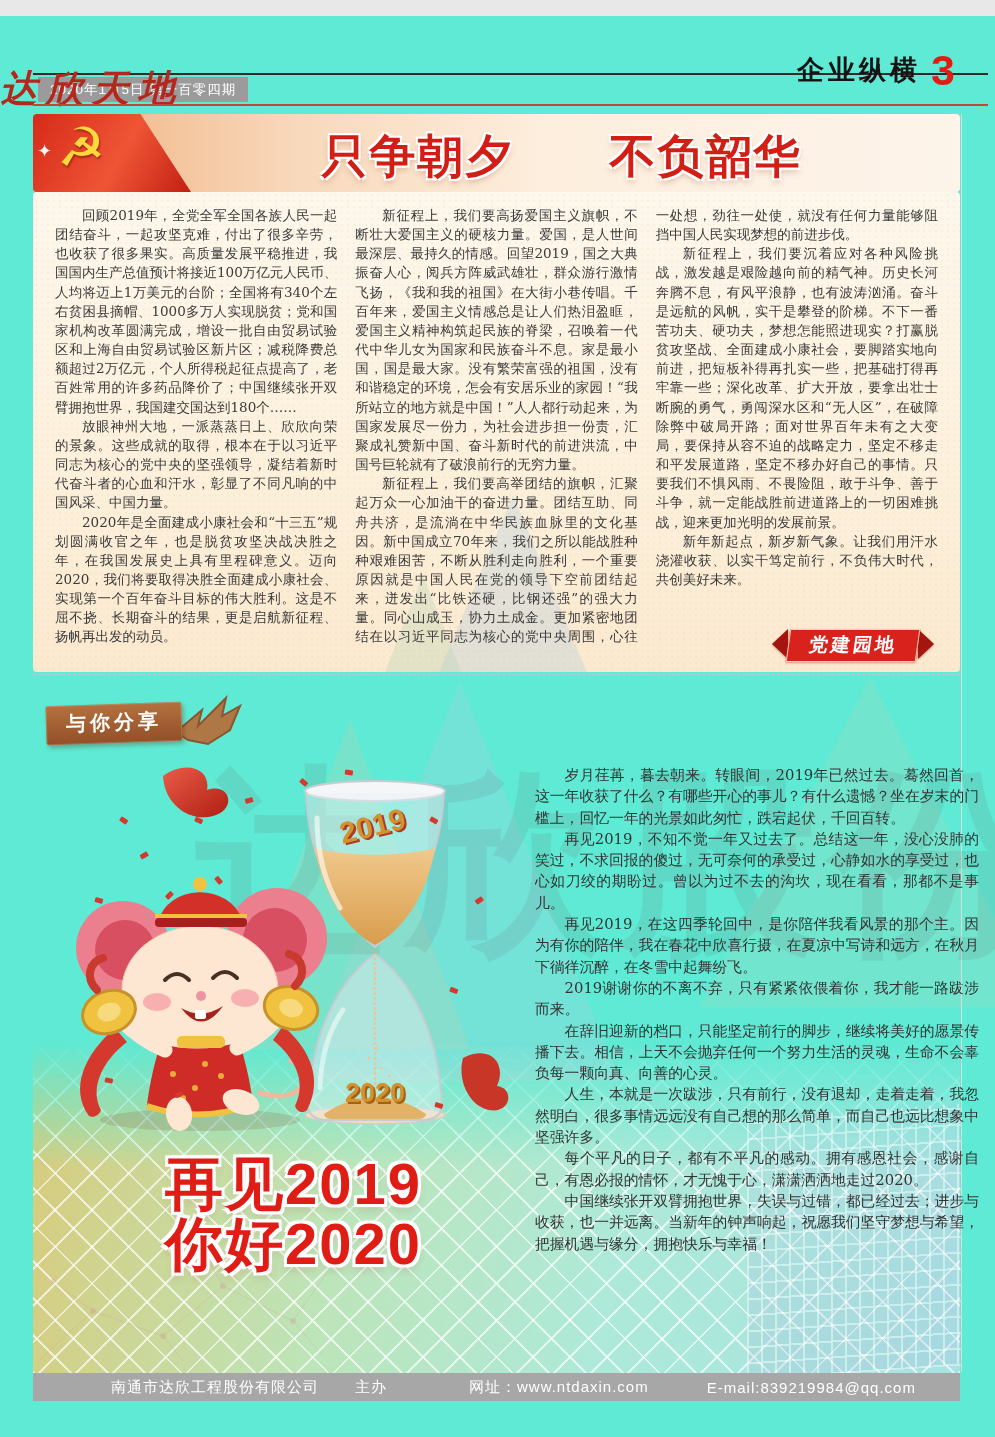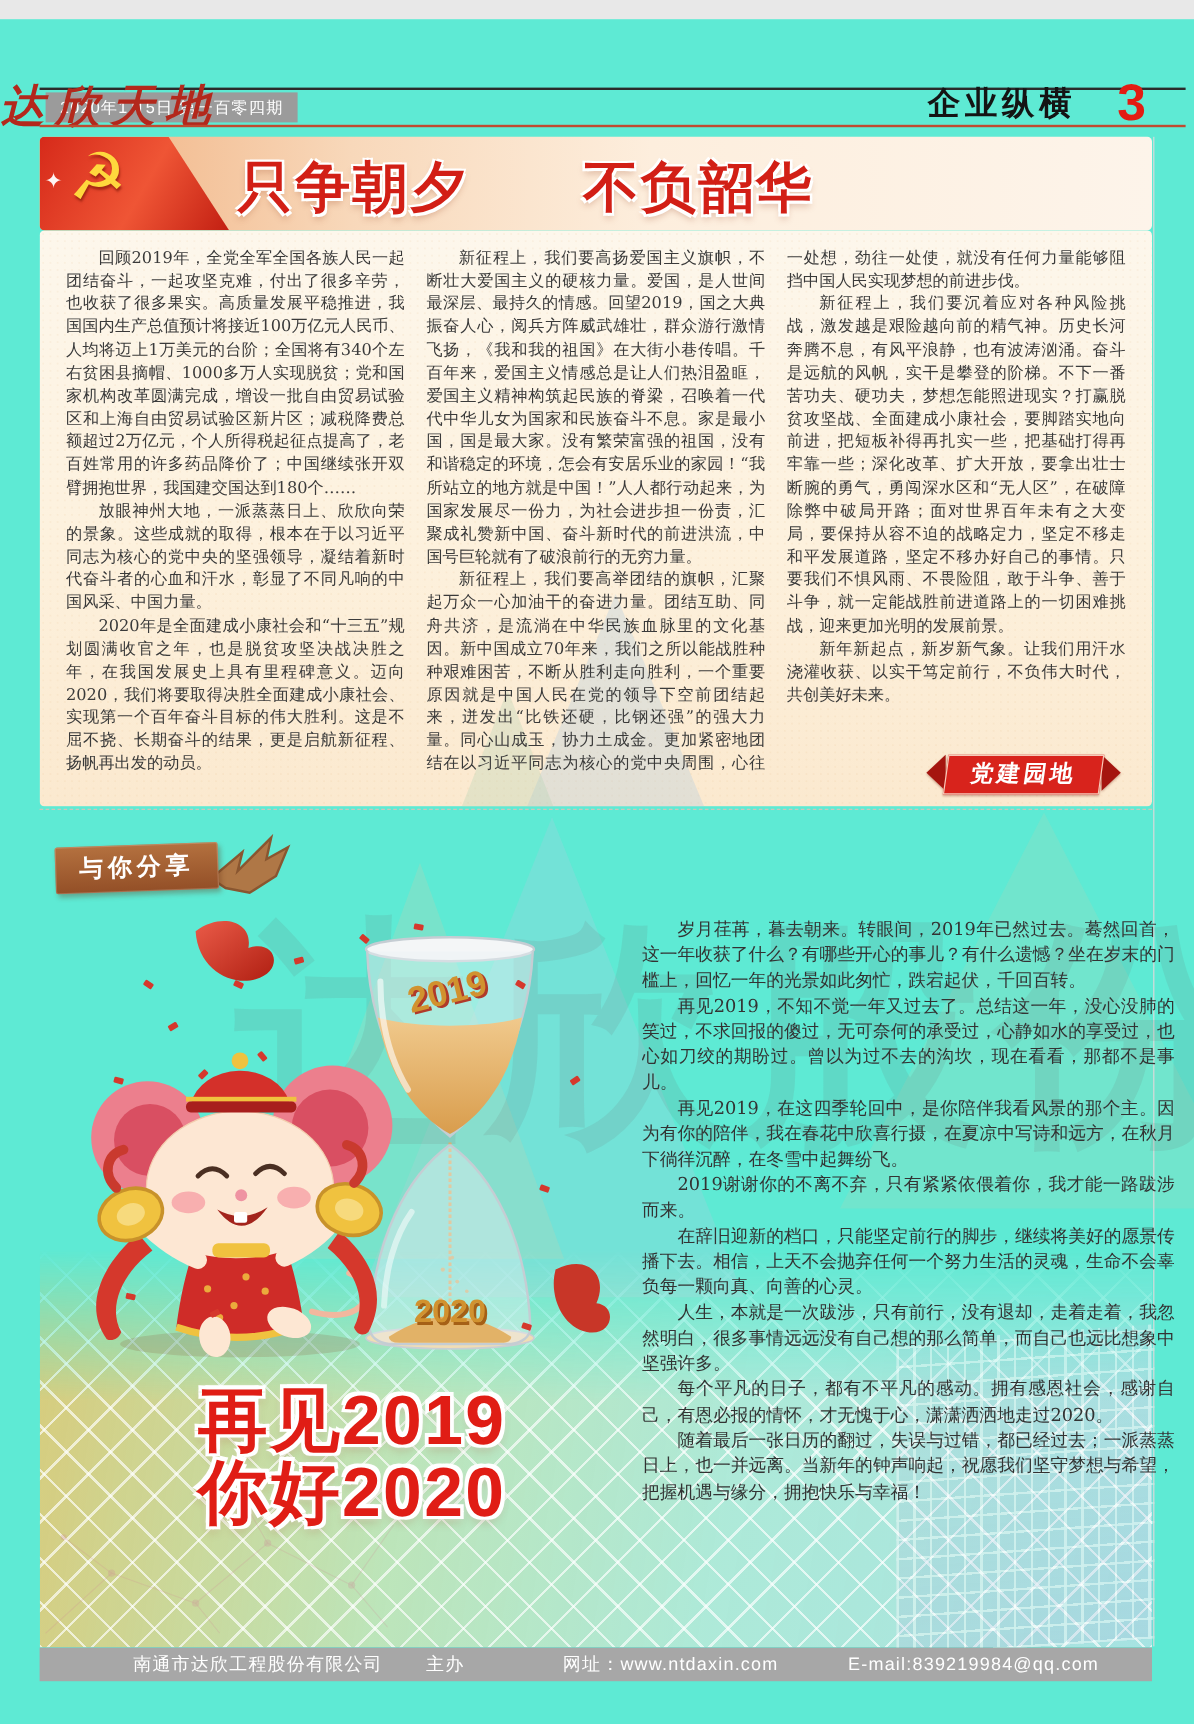--- a/index.html
+++ b/index.html
@@ -13,38 +13,38 @@
   .red-rule { position:absolute; left:33px; top:88px; width:955px; height:2px; background:#bf4a30; }
   .issue-box {
     position:absolute; left:38px; top:61px; height:25px; line-height:25px;
     background:#9b9b9b; color:#fff; font-size:13.5px; padding:0 12px;
     font-family:"Liberation Sans",sans-serif; letter-spacing:1px;
   }
   .paper-title {
     position:absolute; left:0; right:0; top:48px; 
     font-size:37px; font-weight:bold; font-style:italic; color:#b3281c; letter-spacing:9px;
   }
-  .section-wrap { position:absolute; right:40px; top:52px; display:flex; align-items:center;gap:24px; }
+  .section-wrap { position:absolute; right:40px; top:36px; display:flex; align-items:center; }
   .section-name { font-size:27px; font-weight:bold; color:#141414; letter-spacing:4px; }
   .page-num { font-size:43px; font-weight:bold; color:#e31c13; line-height:0.85; margin-left:10px; font-family:"Liberation Sans",sans-serif; }
   
   .banner {
     position:absolute; left:33px; top:98px; width:927px; height:78px; border-radius:4px;
     background:linear-gradient(to right,#f0ae7c 0%,#f8d8ba 28%,#fdeedd 55%,#fdf4ea 100%);
     overflow:hidden;
   }
   .flag {
     position:absolute; left:0; top:0; width:158px; height:78px;
     background:linear-gradient(120deg,#d62a1a 0%,#ef5535 55%,#c21f12 100%);
     clip-path:polygon(0 0,68% 0,100% 100%,0 100%);
   }
   .hs { position:absolute; left:24px; top:2px; font-size:54px; color:#ffd83d; text-shadow:1px 2px 2px rgba(120,20,5,.6); }
   .sparkle { position:absolute; left:4px; top:26px; font-size:18px; color:#ffffff; opacity:.95; }
   .banner-title {
-    position:absolute; left:165px; right:35px; top:12px; 
+    position:absolute; left:165px; right:35px; top:12px; text-align:center;
     font-size:46px; font-weight:900; color:#d21f16; letter-spacing:2px; white-space:nowrap;
     font-family:"Liberation Sans","DejaVu Sans",sans-serif;
     text-shadow:-2px -2px 0 #fff,2px -2px 0 #fff,-2px 2px 0 #fff,2px 2px 0 #fff,0 4px 6px rgba(150,60,30,.35);
   }
   
   .article-box {
     position:absolute; left:33px; top:176px; width:927px; height:480px; border-radius:4px;
     background:linear-gradient(180deg,#fdf7ec 0%,#fdf1dd 55%,#fbe9cf 100%);
     background-image:radial-gradient(rgba(225,175,115,.10) 1px,transparent 1px),linear-gradient(180deg,#fdf7ec 0%,#fdf1dd 55%,#fbe9cf 100%);
     background-size:6px 6px,auto; overflow:hidden;
@@ -311,21 +311,21 @@
   </svg>
 
   <div class="share-text">
       <p>岁月荏苒，暮去朝来。转眼间，2019年已然过去。蓦然回首，这一年收获了什么？有哪些开心的事儿？有什么遗憾？坐在岁末的门槛上，回忆一年的光景如此匆忙，跌宕起伏，千回百转。</p>
       <p>再见2019，不知不觉一年又过去了。总结这一年，没心没肺的笑过，不求回报的傻过，无可奈何的承受过，心静如水的享受过，也心如刀绞的期盼过。曾以为过不去的沟坎，现在看看，那都不是事儿。</p>
       <p>再见2019，在这四季轮回中，是你陪伴我看风景的那个主。因为有你的陪伴，我在春花中欣喜行摄，在夏凉中写诗和远方，在秋月下徜徉沉醉，在冬雪中起舞纷飞。</p>
       <p>2019谢谢你的不离不弃，只有紧紧依偎着你，我才能一路跋涉而来。</p>
       <p>在辞旧迎新的档口，只能坚定前行的脚步，继续将美好的愿景传播下去。相信，上天不会抛弃任何一个努力生活的灵魂，生命不会辜负每一颗向真、向善的心灵。</p>
       <p>人生，本就是一次跋涉，只有前行，没有退却，走着走着，我忽然明白，很多事情远远没有自己想的那么简单，而自己也远比想象中坚强许多。</p>
       <p>每个平凡的日子，都有不平凡的感动。拥有感恩社会，感谢自己，有恩必报的情怀，才无愧于心，潇潇洒洒地走过2020。</p>
-      <p>随着最后一张日历的翻过，失误与过错，都已经过去；一派蒸蒸日上，也一并远离。当新年的钟声响起，祝愿我们坚守梦想与希望，把握机遇与缘分，拥抱快乐与幸福！</p>
+      <p>中国继续张开双臂拥抱世界，失误与过错，都已经过去；进步与收获，也一并远离。当新年的钟声响起，祝愿我们坚守梦想与希望，把握机遇与缘分，拥抱快乐与幸福！</p>
     </div>
 
   <div class="big-headline">
     <div>再见2019</div>
     <div>你好2020</div>
   </div>
 
   <div class="footer">
     <span class="f-org">南通市达欣工程股份有限公司</span>
     <span class="f-role">主办</span>

